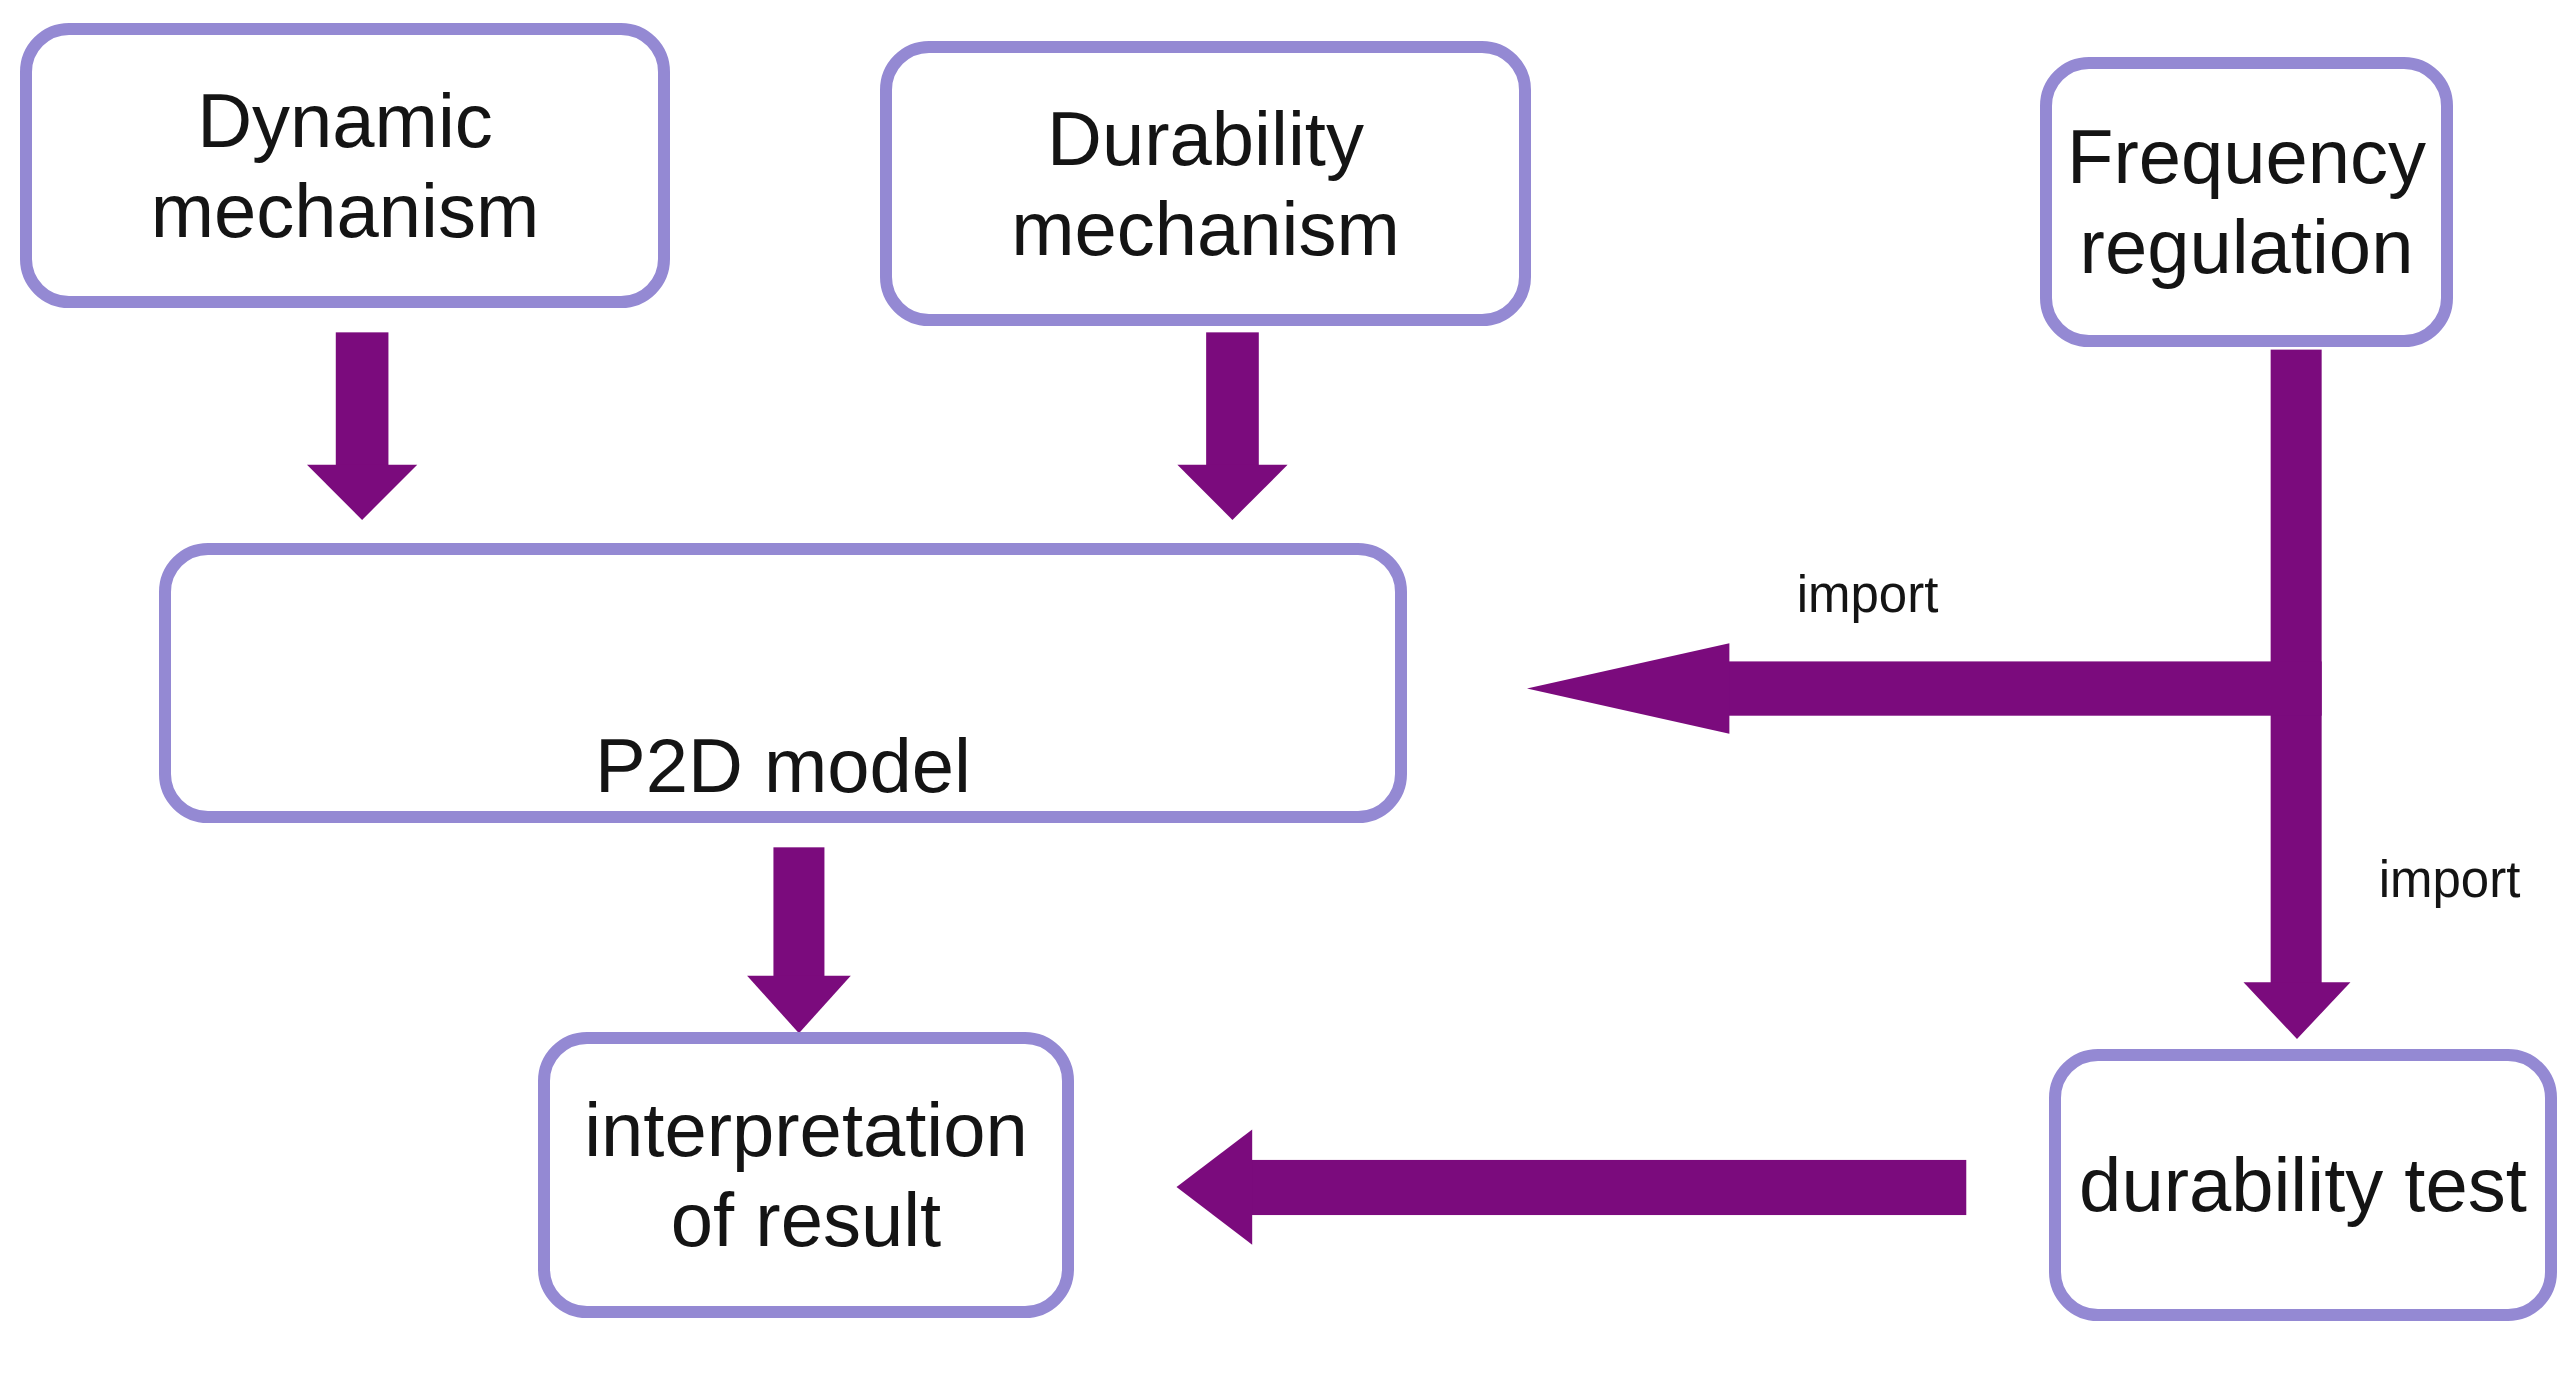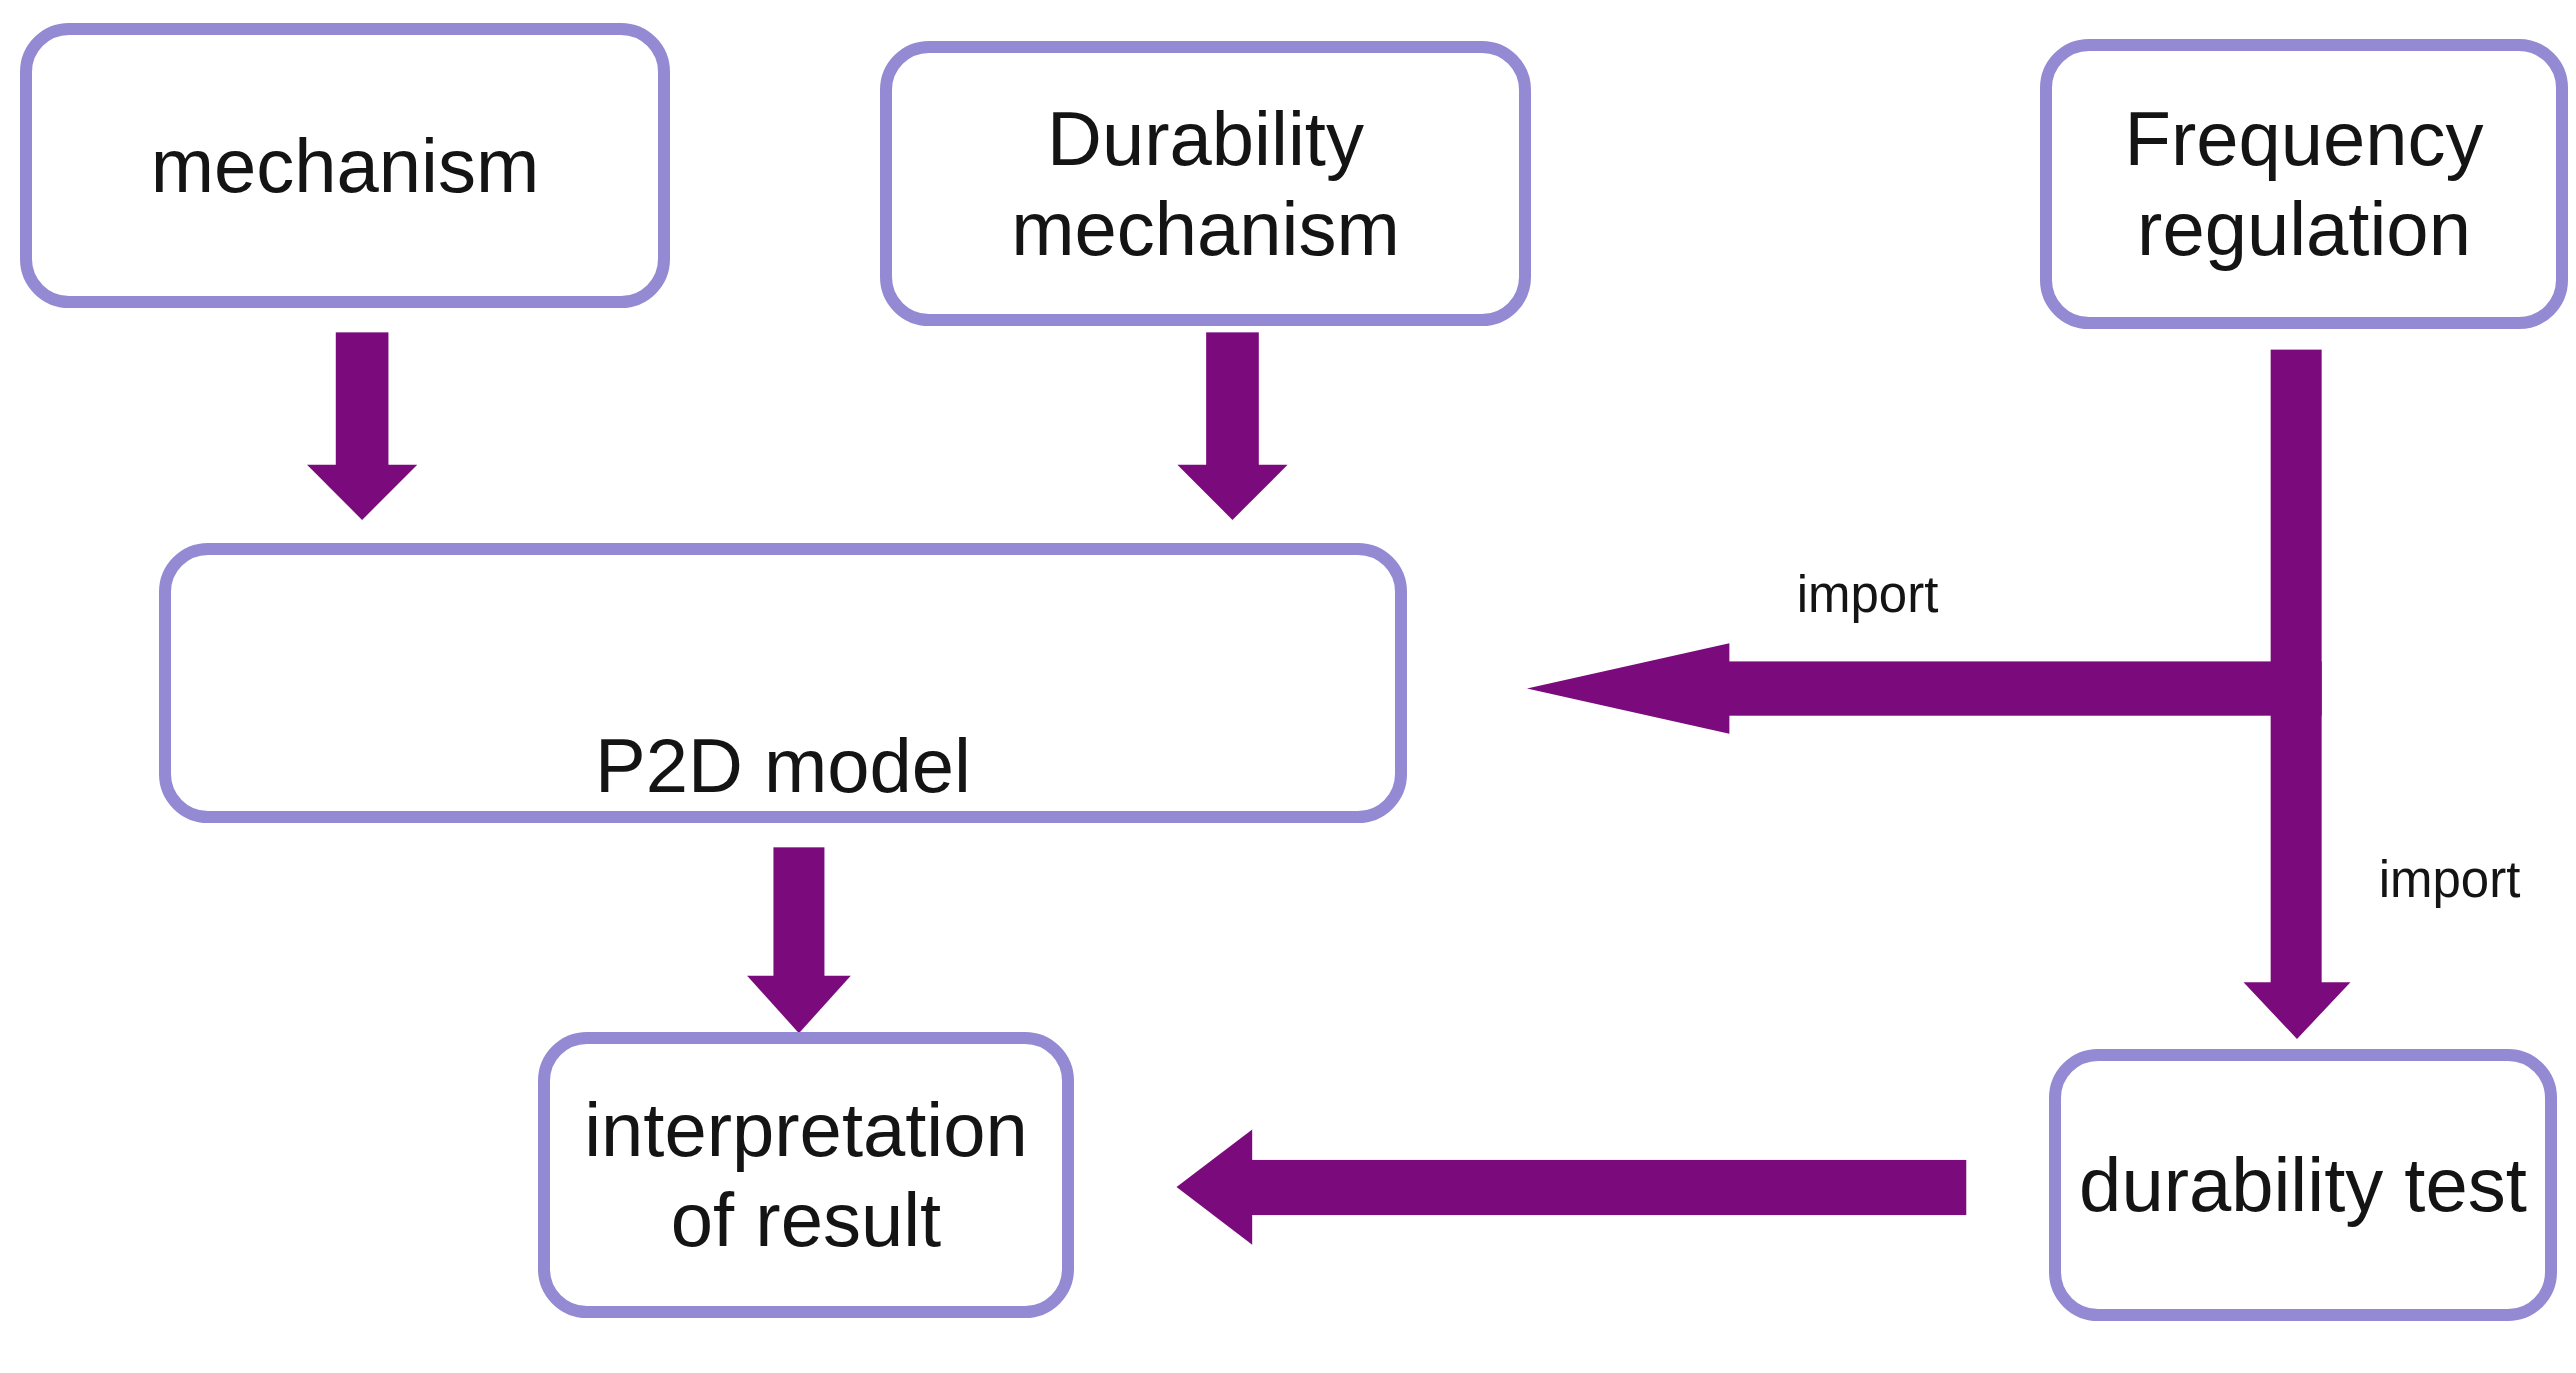--- a/index.html
+++ b/index.html
@@ -83,29 +83,30 @@
       <polygon class="arrow-shape" points="2102,782 2102,892 1856,837"></polygon>
     </g>
 
     <g>
       <rect class="arrow-shape" x="1520" y="1410" width="870" height="67"></rect>
       <polygon class="arrow-shape" points="1522,1373 1522,1513 1430,1443"></polygon>
     </g>
   </svg>
 
   <div class="node" style="left:20px; top:23px; width:650px; height:285px;">
+    <span class="line">Dynamic</span>
     <span class="line">mechanism</span>
   </div>
 
   <div class="node" style="left:880px; top:41px; width:651px; height:285px;">
     <span class="line">Durability</span>
     <span class="line">mechanism</span>
   </div>
 
-  <div class="node" style="left:2040px; top:39px; width:528px; height:290px;">
+  <div class="node" style="left:2040px; top:57px; width:413px; height:290px;">
     <span class="line">Frequency</span>
     <span class="line">regulation</span>
   </div>
 
   <div class="node" style="left:159px; top:543px; width:1248px; height:280px;justify-content:flex-end;">
     <span class="line">P2D model</span>
   </div>
 
   <div class="node" style="left:538px; top:1032px; width:536px; height:286px;">
     <span class="line">interpretation</span>

